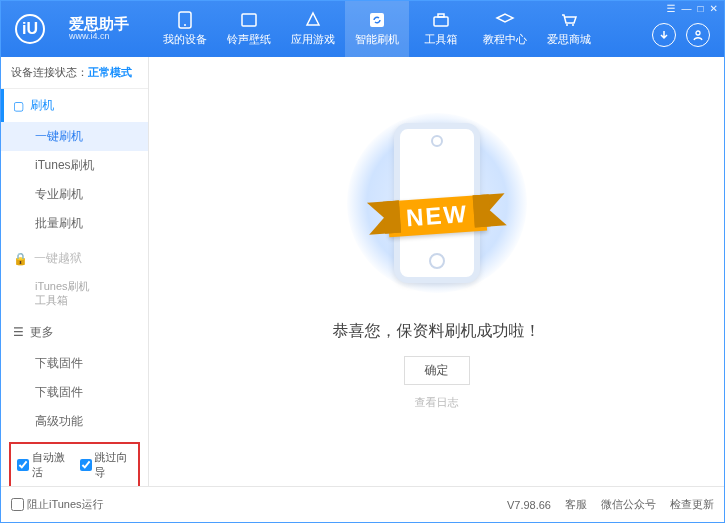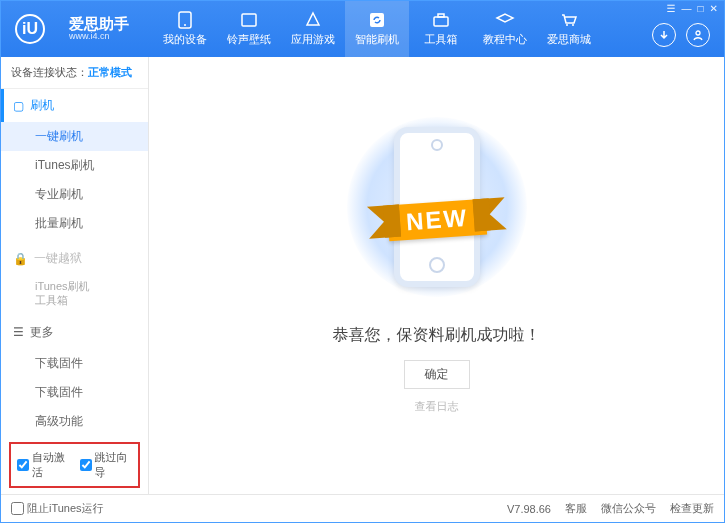--- a/index.html
+++ b/index.html
@@ -38,21 +38,21 @@
 .phone { position: relative; width: 86px; height: 160px; background: #fff; border: 6px solid #dfe9f7; border-radius: 14px; box-shadow: 0 2px 6px rgba(0,0,0,.1); }
 .phone::before { content: ""; position: absolute; top: 6px; left: 50%; transform: translateX(-50%); width: 8px; height: 8px; border: 2px solid #c9d6ea; border-radius: 50%; }
 .phone::after { content: ""; position: absolute; bottom: 8px; left: 50%; transform: translateX(-50%); width: 12px; height: 12px; border: 2px solid #c9d6ea; border-radius: 50%; }
 .ribbon { position: absolute; top: 95px; left: 50%; transform: translateX(-50%) rotate(-4deg); background: #ffa500; color: #fff; font-weight: 900; font-size: 24px; letter-spacing: 2px; padding: 4px 18px; box-shadow: 0 2px 4px rgba(0,0,0,.2); }
 .ribbon::before, .ribbon::after { content: ""; position: absolute; top: 0; border: 16px solid #cc8400; }
 .ribbon::before { left: -20px; border-left-color: transparent; }
 .ribbon::after { right: -20px; border-right-color: transparent; }
 .success-msg { margin-top: 18px; font-size: 16px; color: #444; }
 .ok-btn { margin-top: 14px; border: 1px solid #ddd; background: #fff; padding: 5px 20px; font-size: 12px; color: #555; cursor: pointer; }
 .log-link { margin-top: 10px; font-size: 11px; color: #bbb; cursor: pointer; }
-.statusbar { height: 28px; border-top: 1px solid #e6e6e6; display: flex; align-items: center; font-size: 11px; color: #666; padding: 0 10px; gap: 14px; }
+.statusbar { height: 36px; border-top: 1px solid #e6e6e6; display: flex; align-items: center; font-size: 11px; color: #666; padding: 0 10px; gap: 14px; }
 .statusbar .spacer { flex: 1; }
 .statusbar label { display: flex; align-items: center; gap: 3px; }
 .hr { height: 1px; background: #eee; margin: 2px 0; }
 </style>
 </head>
 <body>
 
 <div class="window">
 
   <div class="titlebar">

